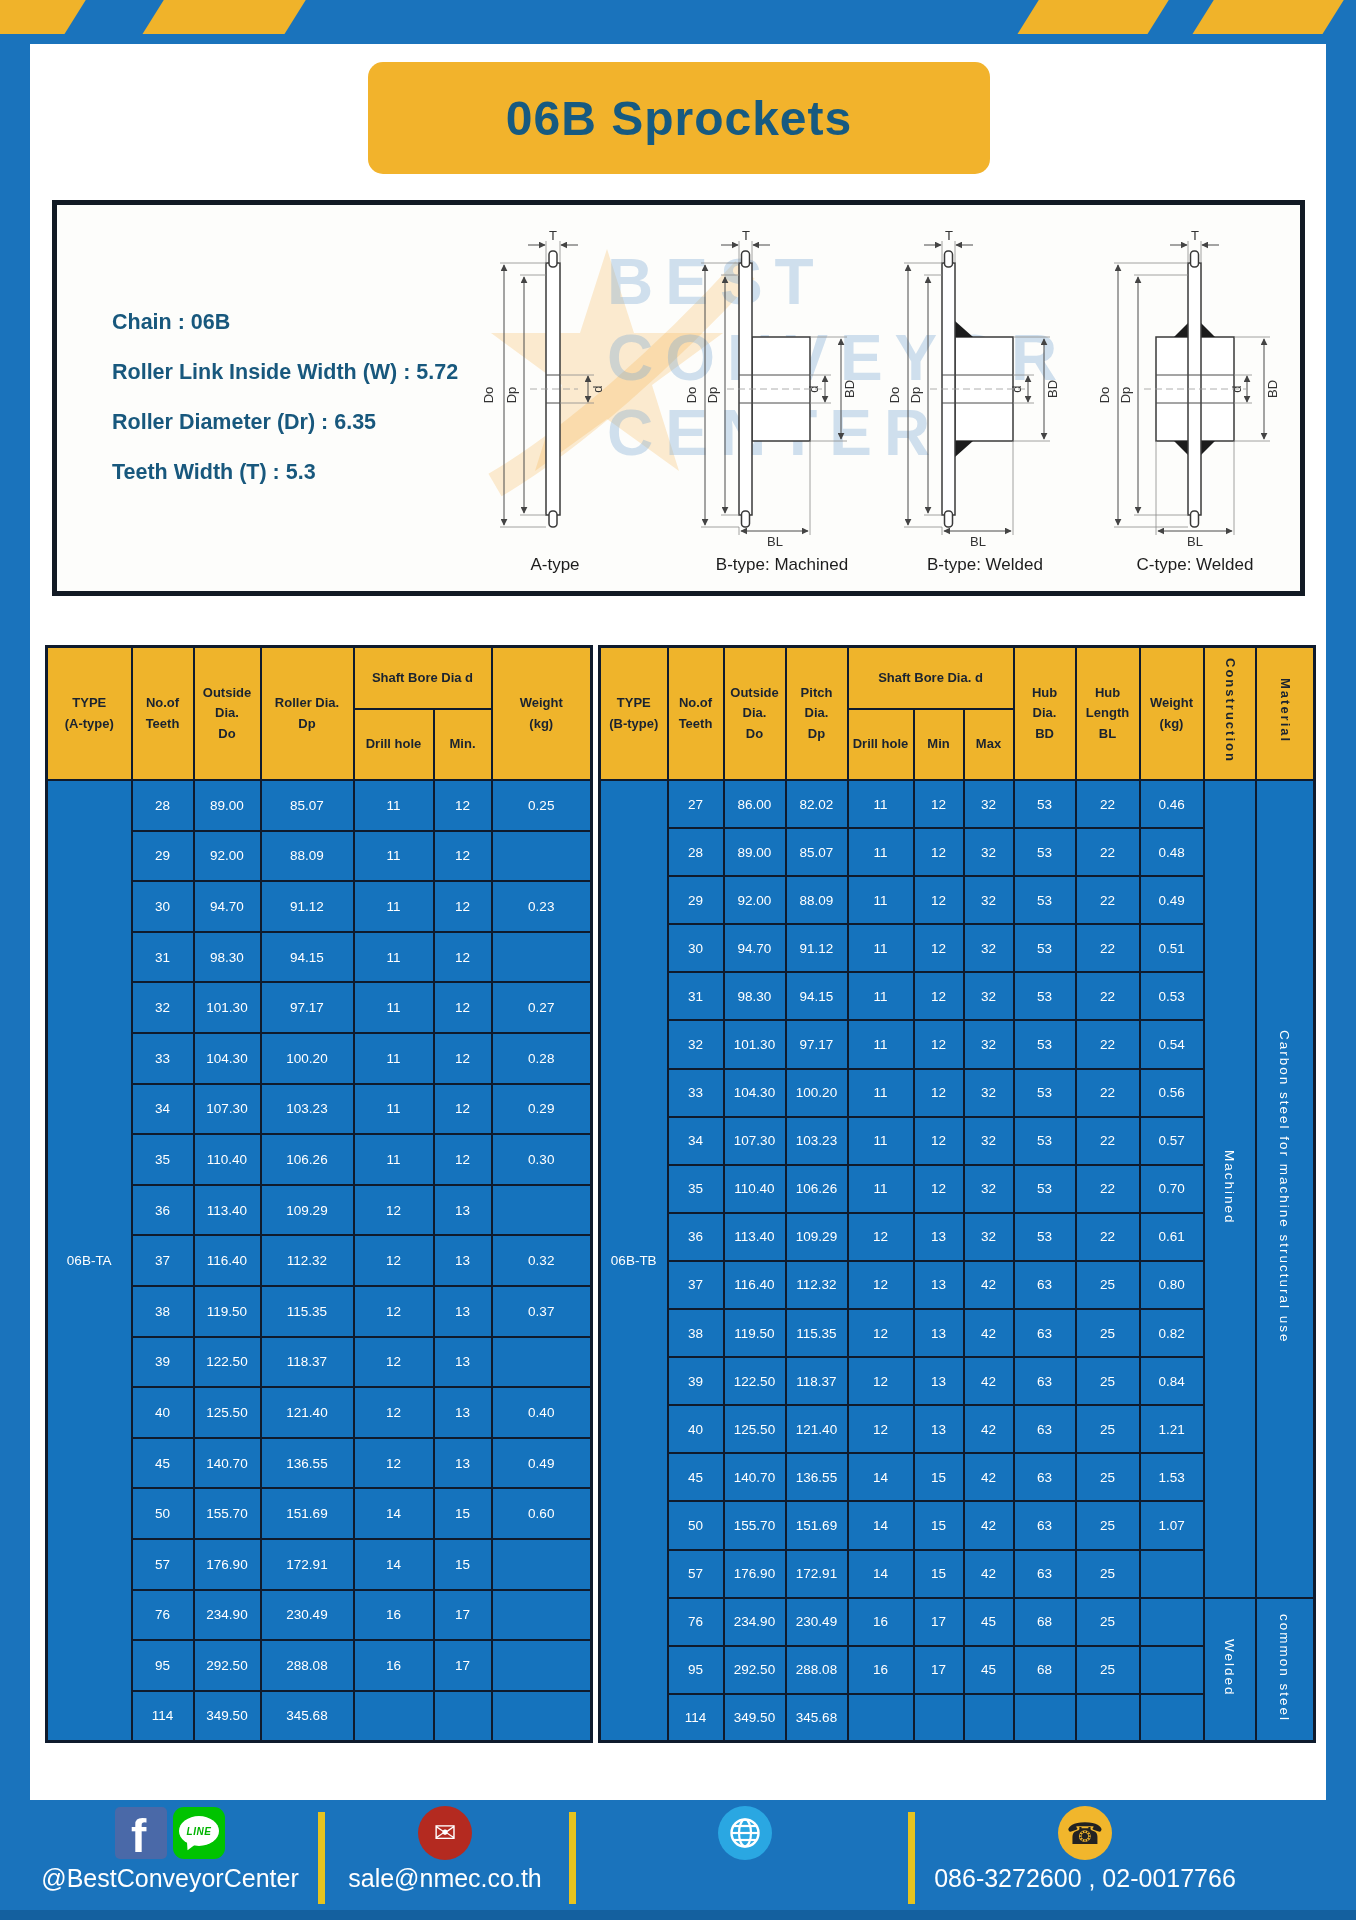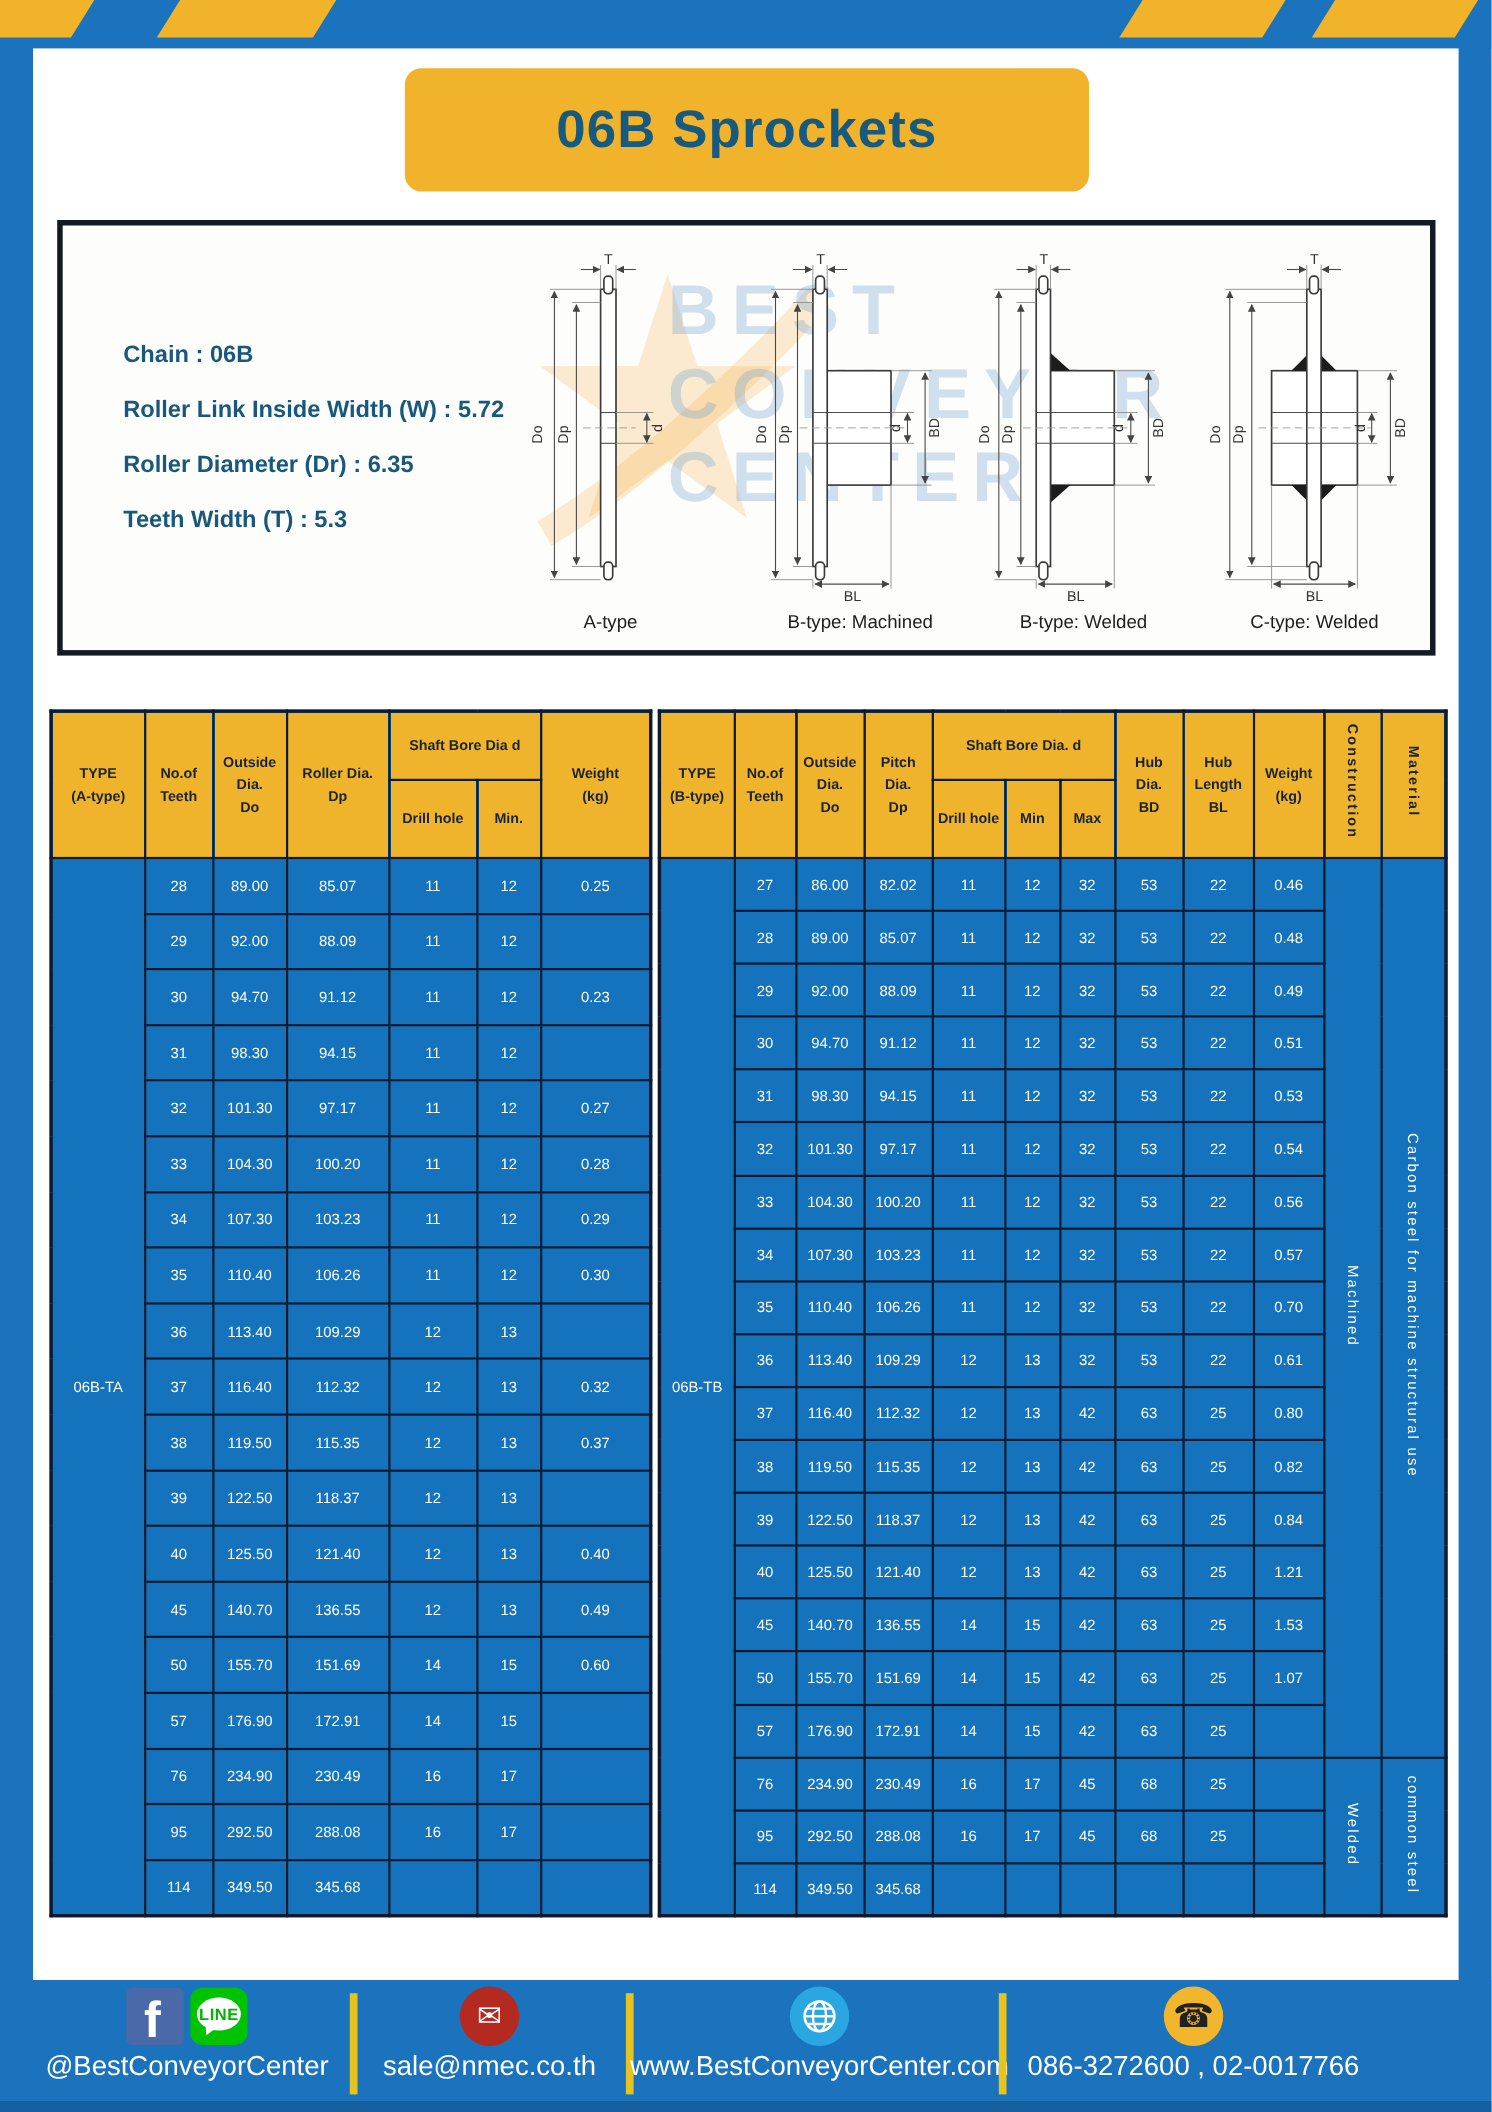--- a/index.html
+++ b/index.html
@@ -51,21 +51,21 @@
   .footer-strip{position:absolute;left:0;bottom:0;width:100%;height:10px;background:#14609f;}
   .fgroup{position:absolute;top:6px;display:flex;flex-direction:column;align-items:center;gap:4px;}
   .fgroup .flabel{color:#fff;font-weight:normal;font-size:25px;white-space:nowrap;}
   .icon-row{display:flex;gap:6px;align-items:center;height:54px;}
   .fsep{position:absolute;top:12px;width:7px;height:92px;background:#e6c31f;}
   .fb-icon{width:52px;height:52px;background:#4a69a8;border-radius:5px;position:relative;overflow:hidden;}
   .fb-icon span{position:absolute;left:16px;top:2px;color:#fff;font-size:46px;font-weight:bold;}
   .line-icon{width:52px;height:52px;background:#00c300;border-radius:11px;position:relative;}
   .line-bubble{position:absolute;left:6px;top:9px;width:40px;height:30px;background:#fff;border-radius:50%;
                display:flex;align-items:center;justify-content:center;}
-  .line-bubble span{color:#00b300;font-size:15px;font-weight:bold;letter-spacing:0.5px;}
+  .line-bubble span{color:#00b300;font-size:10px;font-weight:bold;letter-spacing:0.5px;font-style:italic;}
   .line-tail{position:absolute;left:12px;top:34px;width:0;height:0;border-left:4px solid transparent;
              border-right:7px solid transparent;border-top:10px solid #fff;transform:rotate(18deg);}
   .circle-icon{width:54px;height:54px;border-radius:50%;display:flex;align-items:center;justify-content:center;}
   .mail-icon{background:#b42a20;} .mail-icon span{color:#fff;font-size:27px;}
   .globe-icon{background:#2aa7e2;}
   .phone-icon{background:#f1b62c;} .phone-icon span{color:#222;font-size:30px;}
 </style>
 </head>
 <body>
 
@@ -788,21 +788,20 @@
         <div class="circle-icon globe-icon">
           <svg width="40" height="40" viewBox="0 0 40 40">
             <circle cx="20" cy="20" r="13.5" stroke="#fff" stroke-width="2.4" fill="none"></circle>
             <ellipse cx="20" cy="20" rx="6" ry="13.5" stroke="#fff" stroke-width="2.2" fill="none"></ellipse>
             <line x1="6.5" y1="20" x2="33.5" y2="20" stroke="#fff" stroke-width="2.2"></line>
             <line x1="8.5" y1="13" x2="31.5" y2="13" stroke="#fff" stroke-width="2.2"></line>
             <line x1="8.5" y1="27" x2="31.5" y2="27" stroke="#fff" stroke-width="2.2"></line>
           </svg>
         </div>
       </div>
-      <div class="flabel">www.BestConveyorCenter.com</div>
     </div>
 
     <div class="fsep" style="left:908px;"></div>
 
     <div class="fgroup" style="left:935px;width:300px;">
       <div class="icon-row">
           <div class="circle-icon phone-icon">
             <span>☎</span>
           </div>
         </div>

